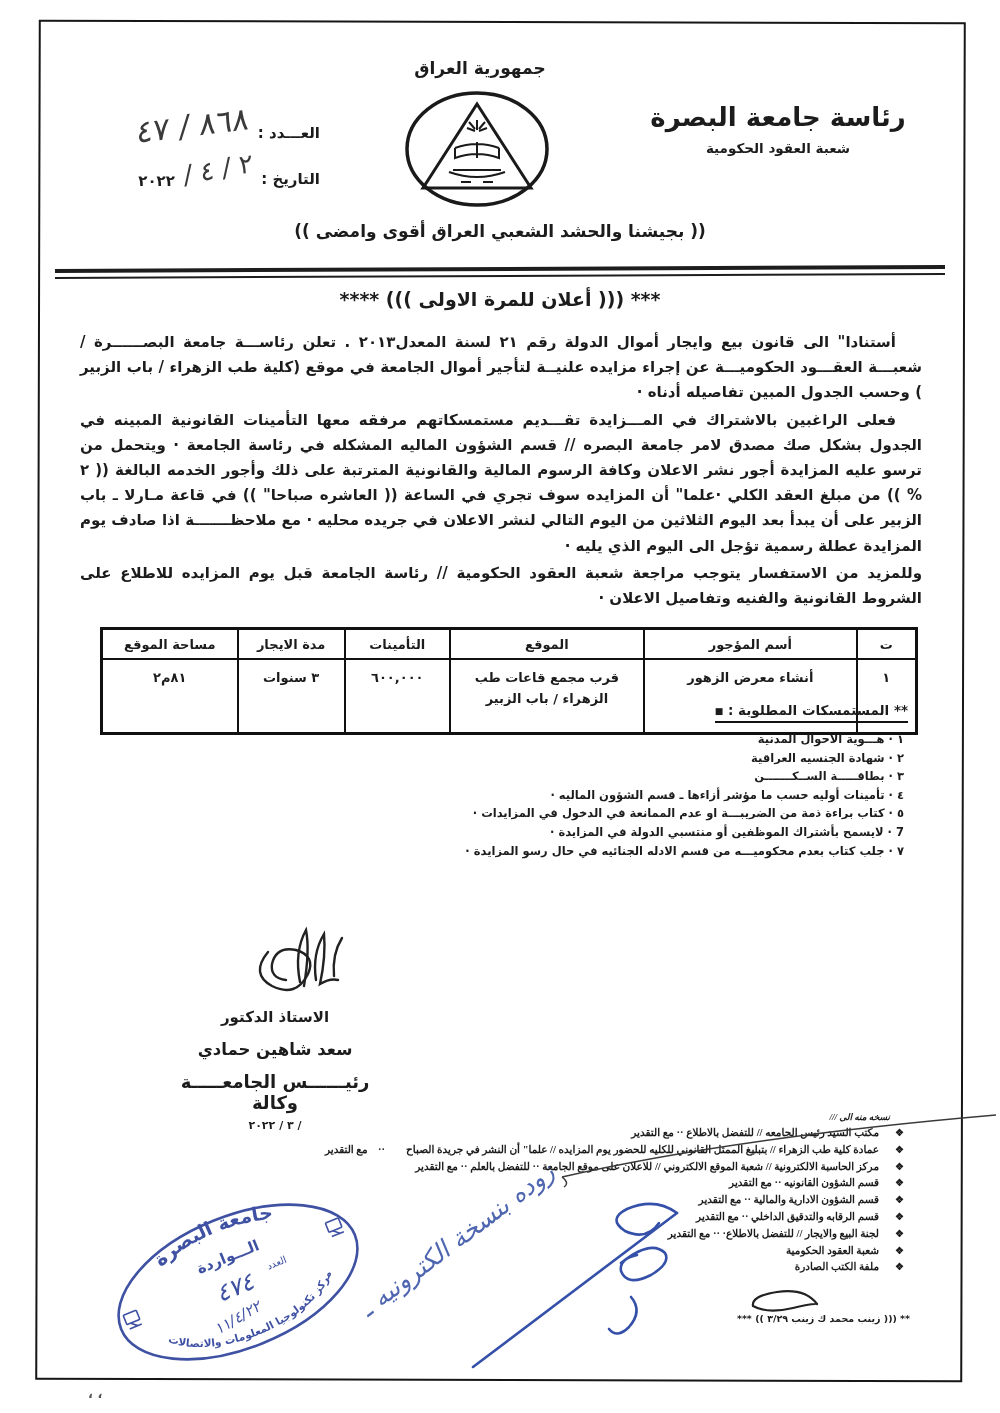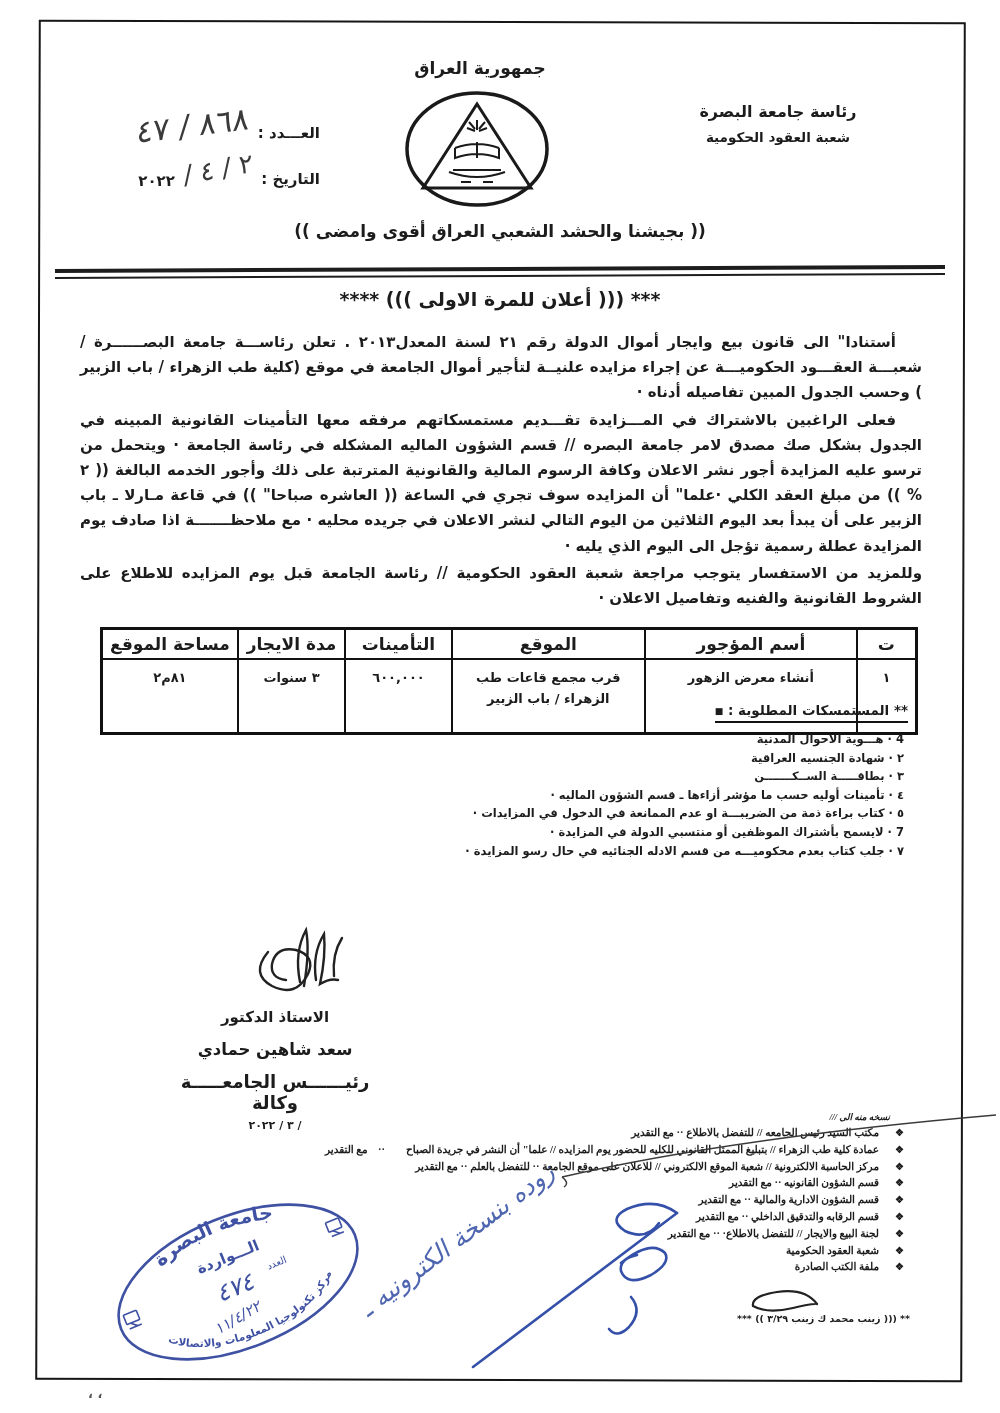--- a/index.html
+++ b/index.html
@@ -10,21 +10,21 @@
   }
   .frame{
     position:absolute;left:37px;top:21px;width:923px;height:1356px;
     border:2.5px solid #161616;transform:rotate(0.15deg);
   }
   .rtl{direction:rtl;unicode-bidi:embed;}
 
   .republic{position:absolute;top:58px;left:330px;width:300px;font-size:17px;font-weight:bold;text-align:center;}
   .logo{position:absolute;left:403px;top:90px;}
   .org-block{position:absolute;left:648px;top:102px;width:260px;text-align:center;}
-  .org-title{font-size:16px;font-weight:bold;letter-spacing:0.5px;}
+  .org-title{font-size:26px;font-weight:bold;letter-spacing:0.5px;}
   .org-sub{font-size:13.5px;font-weight:bold;margin-top:8px;}
 
   .meta{position:absolute;left:30px;top:110px;width:290px;}
   .meta-row{direction:rtl;display:flex;align-items:flex-start;gap:8px;margin-bottom:14px;}
   .meta-label{font-size:15px;font-weight:bold;white-space:nowrap;padding-top:14px;}
   .hand{
     display:inline-block;font-weight:400;color:#3a3a3a;font-size:31px;
     transform:rotate(-7deg) skewX(-8deg);letter-spacing:3px;line-height:1;
   }
   .hand.small{font-size:26px;transform:rotate(-10deg) skewX(-6deg);}
@@ -39,21 +39,21 @@
 
   .body-text{position:absolute;top:330px;left:80px;width:842px;direction:rtl;text-align:justify;font-size:15px;font-weight:bold;line-height:1.68;}
   .body-text p{margin:0 0 2px 0;}
   .body-text p.indent{text-indent:26px;}
 
   table.lease{
     position:absolute;top:627px;left:100px;width:818px;direction:rtl;
     border-collapse:collapse;border:3px solid #111;font-size:13px;font-weight:bold;
   }
   table.lease th,table.lease td{border:2.2px solid #111;text-align:center;padding:2px 4px;}
-  table.lease th{height:24px;font-size:17px;}
+  table.lease th{height:24px;font-size:13px;}
   table.lease td{height:62px;vertical-align:top;padding-top:8px;line-height:1.6;}
 
   .req-heading{
     position:absolute;top:702px;right:92px;direction:rtl;font-size:13.5px;font-weight:800;
     border-bottom:2.5px solid #111;padding-bottom:3px;
   }
   .req-heading .sq{font-size:9px;vertical-align:middle;}
   .req-list{
     position:absolute;top:730px;right:96px;width:600px;direction:rtl;text-align:right;
     font-size:11.5px;font-weight:bold;list-style:none;margin:0;padding:0;line-height:18.6px;
@@ -157,21 +157,21 @@
       </tr>
     </tbody>
   </table>
 
   <div class="req-heading">
     <span>**</span>
     <span>المستمسكات المطلوبة  :</span>
     <span class="sq">■</span>
   </div>
   <ul class="req-list">
-    <li>4 ·  هـــوية الاحوال المدنية</li>
+    <li>١ ·  هـــوية الاحوال المدنية</li>
     <li>٢ ·  شهادة الجنسيه العراقية</li>
     <li>٣ ·  بطاقـــــة الســكـــــــن</li>
     <li>٤ ·  تأمينات أوليه حسب ما مؤشر أزاءها ـ قسم الشؤون الماليه ·</li>
     <li>٥ ·  كتاب براءة ذمة من الضريبـــة او عدم الممانعة في الدخول في المزايدات ·</li>
     <li>7 ·  لايسمح بأشتراك الموظفين أو منتسبي الدولة في المزايدة ·</li>
     <li>٧ ·  جلب كتاب بعدم محكوميـــه  من قسم  الادله الجنائيه في حال رسو المزايدة ·</li>
   </ul>
 
   <svg class="sig-scribble" width="130" height="90" viewBox="0 0 130 90">
     <g fill="none" stroke="#222" stroke-width="2.4" stroke-linecap="round">

